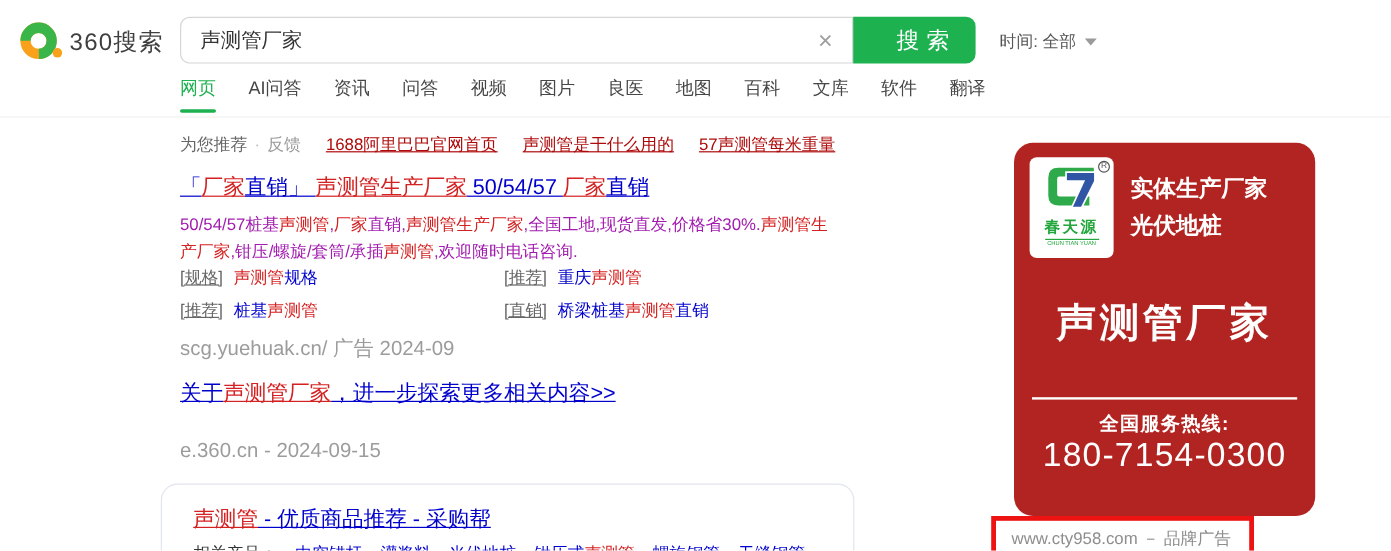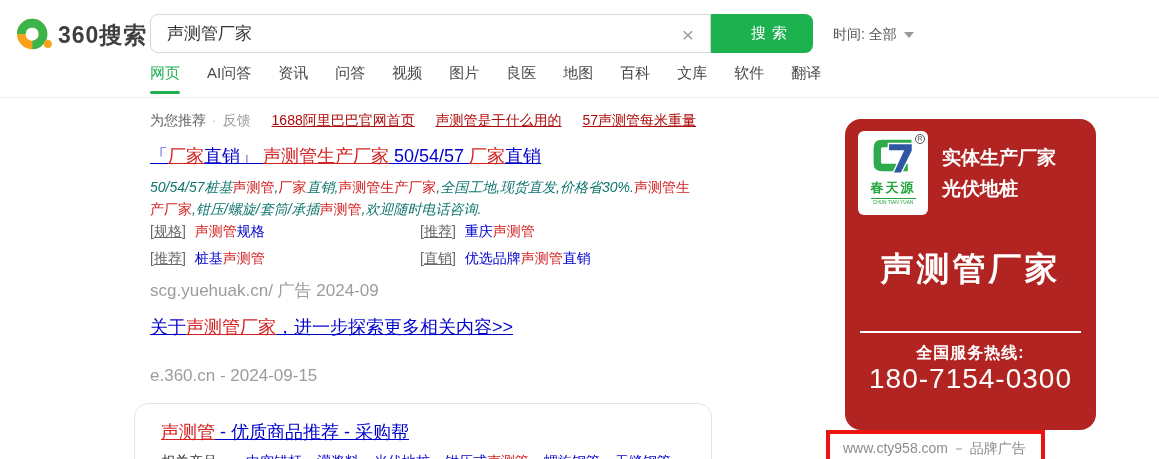--- a/index.html
+++ b/index.html
@@ -2,47 +2,47 @@
 <html><head>
 <meta charset="utf-8">
 <style>
   * { box-sizing: border-box; margin: 0; padding: 0; }
   html,body { background:#fff; }
   body { font-family: "Liberation Sans", "DejaVu Sans", sans-serif; }
   .page { position:relative; width:1159px; height:459px; background:#fff; overflow:hidden; }
 
   
   .logo { position:absolute; left:16px; top:16px; display:flex; align-items:center; gap:4px; cursor:pointer; }
-  .logo-text { font-size:23px; font-weight:700; color:#3f3f3f; letter-spacing:1px; }
+  .logo-text { font-size:20px; font-weight:400; color:#3f3f3f; letter-spacing:1px; }
   .searchbox { position:absolute; left:150px; top:14px; width:561px; height:39px;
                border:1px solid #d6d6d6; border-radius:8px 0 0 8px; background:#fff; }
   .searchbox input { border:none; outline:none; height:100%; width:500px; padding-left:16px;
                      font-size:17px; color:#333; background:transparent;
                      font-family:"Liberation Sans","DejaVu Sans",sans-serif; }
   .clear-x { position:absolute; right:16px; top:50%; transform:translateY(-50%);
              font-size:21px; color:#9e9e9e; cursor:pointer; line-height:1; }
   .searchbtn { position:absolute; left:711px; top:14px; width:102px; height:39px;
                background:#1db150; color:#fff; border:none; border-radius:0 8px 8px 0;
-               font-size:15px; letter-spacing:6px; padding-left:20px; cursor:pointer;
+               font-size:19px; letter-spacing:6px; padding-left:20px; cursor:pointer;
                font-family:"Liberation Sans","DejaVu Sans",sans-serif; }
   .timefilter { position:absolute; left:833px; top:26px; display:flex; align-items:center; gap:7px;
                 font-size:14px; color:#565656; cursor:pointer; }
   .caret { width:0; height:0; border-left:5px solid transparent; border-right:5px solid transparent;
            border-top:6px solid #9a9a9a; }
   .tabs { position:absolute; left:150px; top:64px; display:flex; gap:27px; font-size:15px; color:#474747; }
   .tab { display:inline-block; cursor:pointer; }
   .tab.active { color:#1db150; }
   .tab.active::after { content:""; display:block; height:3px; width:100%; background:#1db150;
                        border-radius:2px; margin-top:8px; }
   .header-line { position:absolute; left:0; top:97px; width:100%; height:1px; background:#f0f0f0; }
 
   
   .seg-r { color:#d42121;margin-top:20px; }
   .seg-b { color:#0000cc; }
-  .seg-k { color:#0f766e;font-style:italic; }
+  .seg-k { color:#a21caf; }
   .rtitle { position:absolute; font-size:18px; cursor:pointer; text-decoration:none; }
   .rtitle span { text-decoration:underline; }
   .rdesc { position:absolute; font-size:14px; line-height:22px; color:#333; }
   .rcite { position:absolute; font-size:17px; color:#9c9c9c; }
 
   
   .recommend { position:absolute; left:150px; top:112px; font-size:14px; color:#666; }
   .rec-dot { color:#bbb; margin:0 6px; }
   .rec-feedback { color:#9a9a9a; cursor:pointer; }
   .rec-link { color:#ae0a0a; text-decoration:underline; margin-left:17px; cursor:pointer; }
@@ -148,21 +148,21 @@
     <div class="meta-cell">
       <span class="meta-tag">[规格]</span><a class="meta-link"><span class="seg-r">声测管</span><span class="seg-b">规格</span></a>
     </div>
     <div class="meta-cell">
       <span class="meta-tag">[推荐]</span><a class="meta-link"><span class="seg-b">重庆</span><span class="seg-r">声测管</span></a>
     </div>
     <div class="meta-cell">
       <span class="meta-tag">[推荐]</span><a class="meta-link"><span class="seg-b">桩基</span><span class="seg-r">声测管</span></a>
     </div>
     <div class="meta-cell">
-      <span class="meta-tag">[直销]</span><a class="meta-link"><span class="seg-b">优选品牌</span><span class="seg-r">声测管</span><span class="seg-b">直销</span></a>
+      <span class="meta-tag">[直销]</span><a class="meta-link"><span class="seg-b">桥梁桩基</span><span class="seg-r">声测管</span><span class="seg-b">直销</span></a>
     </div>
   </div>
   <div class="rcite r1-cite">scg.yuehuak.cn/ 广告  2024-09</div>
 
   <a class="rtitle r2-title"><span class="seg-b">关于</span><span class="seg-r">声测管厂家</span><span class="seg-b">，进一步探索更多相关内容&gt;&gt;</span></a>
   <div class="rcite r2-cite">e.360.cn - 2024-09-15</div>
 
   <div class="card">
     <a class="card-title"><span class="seg-r">声测管</span><span class="seg-b"> - 优质商品推荐 - 采购帮</span></a>
     <div class="card-related">

